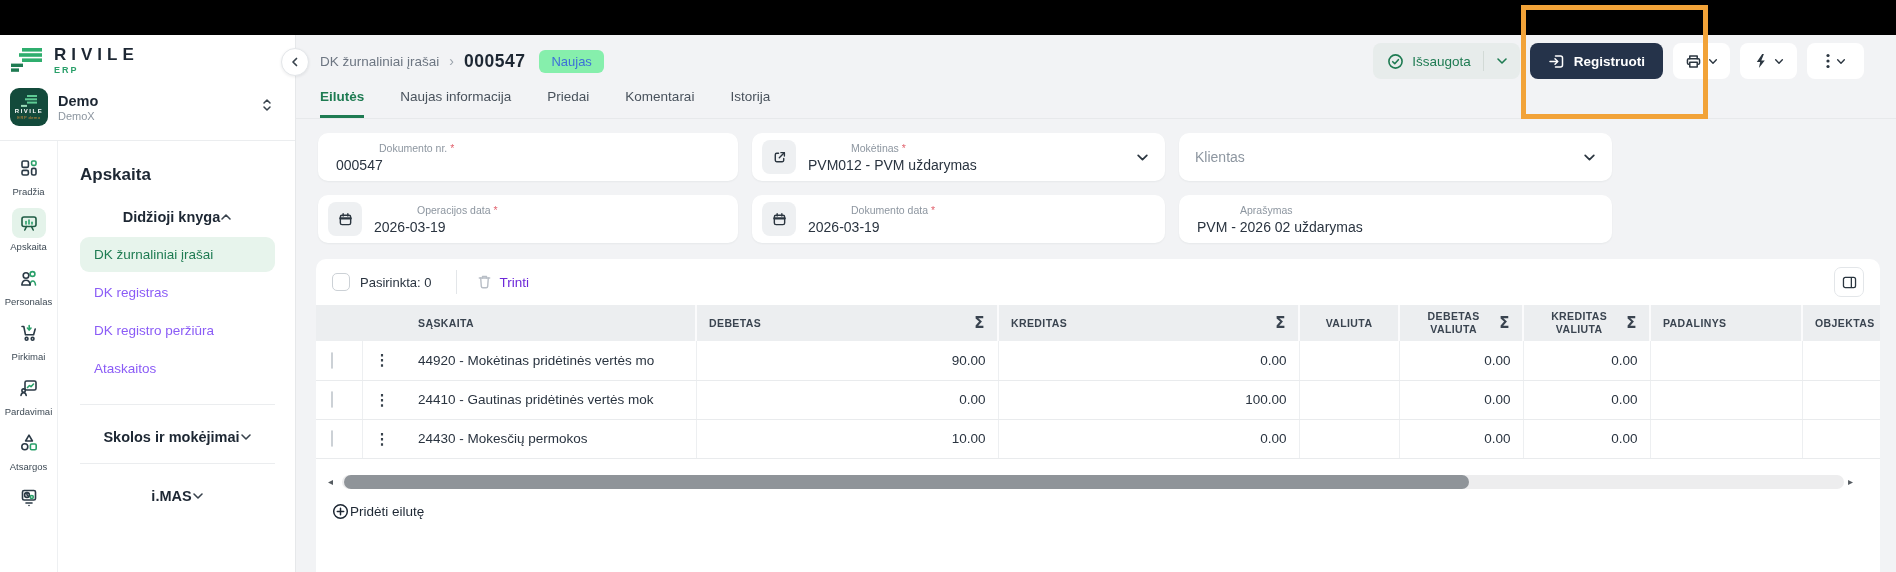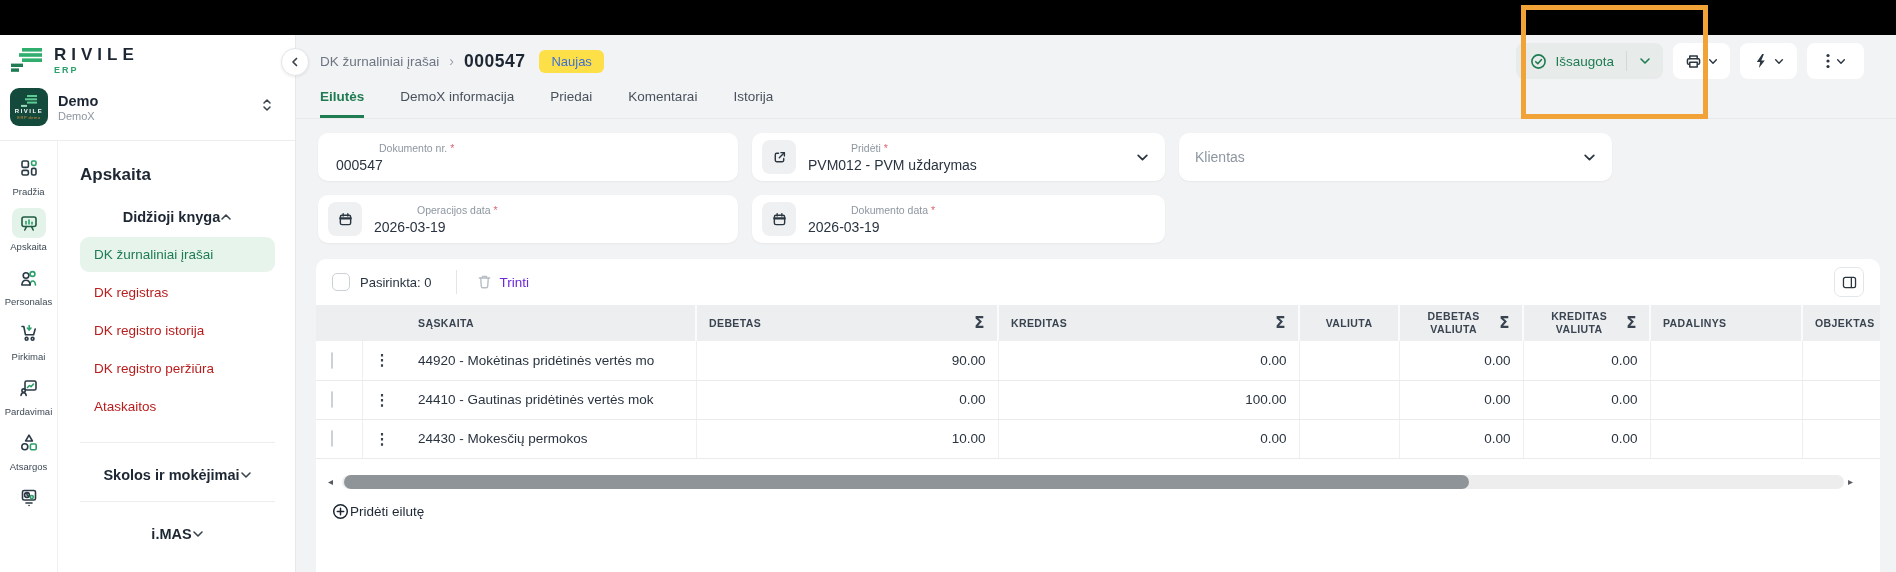--- a/index.html
+++ b/index.html
@@ -29,33 +29,33 @@
   .rail { width:58px; border-right:1px solid #eef0f2; display:flex; flex-direction:column; align-items:center; padding-top:12px; gap:11px; flex:none; }
   .rail-item { display:flex; flex-direction:column; align-items:center; gap:3px; cursor:pointer; width:44px; }
   .rail-icon { width:34px; height:30px; border-radius:8px; display:flex; align-items:center; justify-content:center; }
   .rail-item.active .rail-icon { background:#e4f3ea; }
   .rail-label { font-size:9.5px; color:#3e4a55; white-space:nowrap; }
 
   .menu { flex:1; padding:24px 20px 0 22px; min-width:0; }
   .menu-heading { font-size:17px; font-weight:bold; color:#1d2733; }
   .menu-group-title { display:flex; align-items:center; justify-content:center; font-size:14.5px; font-weight:bold; color:#1d2733; margin-top:24px; cursor:pointer; }
   .menu-items { margin-top:12px; }
-  .menu-item { padding:10px 14px; border-radius:9px; font-size:13.5px; color:#b91c1c; cursor:pointer; margin-bottom:3px; white-space:nowrap; }
+  .menu-item { padding:10px 14px; border-radius:9px; font-size:13.5px; color:#8b5cf6; cursor:pointer; margin-bottom:3px; white-space:nowrap; }
   .menu-item.active { background:#e7f4ec; color:#1e7b52; }
   .menu-sep { border-bottom:1px solid #ebedef; margin:18px 0 0; }
 
   
   .main { flex:1; min-width:0; position:relative; display:flex; flex-direction:column; }
   .back-btn { position:absolute; left:-15px; top:13px; width:28px; height:28px; border-radius:50%; background:#fff; border:1px solid #e3e6e9; box-shadow:0 1px 3px rgba(20,30,40,.08); display:flex; align-items:center; justify-content:center; cursor:pointer; z-index:6; }
 
   .main-header { display:flex; align-items:center; padding:8px 32px 0 24px; height:44px; flex:none; }
   .crumb { font-size:13.5px; color:#6d7682; cursor:pointer; white-space:nowrap; }
   .crumb-sep { color:#9aa2ab; margin:0 10px; font-size:14px; }
   .doc-number { font-size:17.5px; font-weight:bold; color:#1d2733; letter-spacing:.5px; }
-  .badge-new { background:#fde047; color:#3d6fd8; font-size:13px; border-radius:6px; padding:4px 12px; margin-left:14px; }
+  .badge-new { background:#86efac; color:#3d6fd8; font-size:13px; border-radius:6px; padding:4px 12px; margin-left:14px; }
   .actions { margin-left:auto; display:flex; align-items:center; gap:10px; }
   .btn-saved { display:flex; align-items:center; height:36px; background:#e7eceb; border-radius:8px; color:#1e7b52; font-size:13.5px; cursor:pointer; }
   .btn-saved .seg { display:flex; align-items:center; gap:8px; padding:0 12px 0 14px; }
   .btn-saved .split { width:1px; height:20px; background:#d2dad6; }
   .btn-saved .car { padding:0 12px; display:flex; }
   .btn-register { display:flex; align-items:center; gap:9px; height:36px; background:#25334a; color:#fff; border:none; border-radius:8px; font-size:13.5px; font-weight:bold; padding:0 18px; cursor:pointer; font-family:inherit; }
   .btn-ic { display:flex; align-items:center; justify-content:center; gap:6px; width:57px; height:36px; background:#fff; border-radius:8px; cursor:pointer; }
 
   .tabs { display:flex; gap:36px; padding:10px 32px 0 24px; border-bottom:1px solid #e7e9eb; flex:none; }
   .tab { font-size:13.5px; color:#49525c; padding-bottom:11px; cursor:pointer; border-bottom:3px solid transparent; }
@@ -252,21 +252,20 @@
           <span>Didžioji knyga</span>
           <span>
             <svg width="12" height="8" viewBox="0 0 12 8" fill="none" stroke="#39434d" stroke-width="1.6" stroke-linecap="round" stroke-linejoin="round">
                 <path d="M2 6l4-4 4 4"></path>
               </svg>
           </span>
         </div>
         <div class="menu-items">
           <div class="menu-item active">DK žurnaliniai įrašai</div>
           <div class="menu-item">DK registras</div>
-          <div class="menu-item">DK registro istorija</div>
           <div class="menu-item">DK registro peržiūra</div>
           <div class="menu-item">Ataskaitos</div>
         </div>
 
         <div class="menu-sep"></div>
         <div class="menu-group-title">
           <span>Skolos ir mokėjimai</span>
           <span>
             <svg width="12" height="8" viewBox="0 0 12 8" fill="none" stroke="#39434d" stroke-width="1.6" stroke-linecap="round" stroke-linejoin="round">
                 <path d="M2 2l4 4 4-4"></path>
@@ -310,20 +309,28 @@
             <span>Išsaugota</span>
           </span>
           <span class="split"></span>
           <span class="car">
             <svg width="12" height="8" viewBox="0 0 12 8" fill="none" stroke="#1e7b52" stroke-width="1.6" stroke-linecap="round" stroke-linejoin="round">
                 <path d="M2 2l4 4 4-4"></path>
               </svg>
           </span>
         </div>
 
+        <button class="btn-register">
+          <svg width="17" height="17" viewBox="0 0 17 17" fill="none" stroke="#fff" stroke-width="1.5" stroke-linecap="round" stroke-linejoin="round">
+            <path d="M7.5 3h5c1.1 0 2 .9 2 2v7c0 1.1-.9 2-2 2h-5"></path>
+            <path d="M2 8.5h7.5"></path>
+              <path d="M7 5.8l2.7 2.7L7 11.2"></path>
+          </svg>
+          <span>Registruoti</span>
+        </button>
 
         <div class="btn-ic">
           <svg width="17" height="17" viewBox="0 0 16 16" fill="none" stroke="#2b3640" stroke-width="1.4" stroke-linecap="round" stroke-linejoin="round">
             <path d="M4.5 5.5V2.8h7v2.7"></path>
             <rect x="2.3" y="5.5" width="11.4" height="5" rx="1.2"></rect>
             <rect x="4.5" y="8.8" width="7" height="4.4" fill="#fff"></rect>
           </svg>
           <svg width="10" height="7" viewBox="0 0 12 8" fill="none" stroke="#2b3640" stroke-width="1.7" stroke-linecap="round" stroke-linejoin="round">
               <path d="M2 2l4 4 4-4"></path>
             </svg>
@@ -346,21 +353,21 @@
           </svg>
           <svg width="10" height="7" viewBox="0 0 12 8" fill="none" stroke="#2b3640" stroke-width="1.7" stroke-linecap="round" stroke-linejoin="round">
               <path d="M2 2l4 4 4-4"></path>
             </svg>
         </div>
       </div>
     </div>
 
     <div class="tabs">
       <span class="tab active">Eilutės</span>
-      <span class="tab">DemoX informacija</span>
+      <span class="tab">Naujas informacija</span>
       <span class="tab">Priedai</span>
       <span class="tab">Komentarai</span>
       <span class="tab">Istorija</span>
     </div>
 
     <div class="fields">
       <div class="fcard">
         <span class="fmeta" style="margin-left:2px">
           <div class="flabel req">Dokumento nr.</div>
           <div class="fvalue">000547</div>
@@ -368,21 +375,21 @@
       </div>
       <div class="fcard">
         <span class="ficon">
           <svg width="15" height="15" viewBox="0 0 16 16" fill="none" stroke="#2b3640" stroke-width="1.5" stroke-linecap="round" stroke-linejoin="round">
             <path d="M7 3.5H5c-.9 0-1.5.6-1.5 1.5v6c0 .9.6 1.5 1.5 1.5h6c.9 0 1.5-.6 1.5-1.5V9"></path>
             <path d="M9.5 2.8h3.7v3.7"></path>
               <path d="M13 3L7.8 8.2"></path>
           </svg>
         </span>
         <span class="fmeta">
-          <div class="flabel req">Pridėti</div>
+          <div class="flabel req">Mokėtinas</div>
           <div class="fvalue">PVM012 - PVM uždarymas</div>
         </span>
         <span class="fchev">
           <svg width="13" height="9" viewBox="0 0 12 8" fill="none" stroke="#2b3640" stroke-width="1.6" stroke-linecap="round" stroke-linejoin="round">
               <path d="M2 2l4 4 4-4"></path>
             </svg>
         </span>
       </div>
       <div class="fcard">
         <span class="fplaceholder">Klientas</span>
@@ -410,20 +417,26 @@
         <span class="ficon">
           <svg width="15" height="15" viewBox="0 0 16 16" fill="none" stroke="#2b3640" stroke-width="1.5" stroke-linecap="round">
             <rect x="2.5" y="3.5" width="11" height="10" rx="1.8"></rect>
             <path d="M2.5 6.8h11" stroke-width="2.4"></path>
             <path d="M5.5 1.8v2.4M10.5 1.8v2.4"></path>
           </svg>
         </span>
         <span class="fmeta">
           <div class="flabel req">Dokumento data</div>
           <div class="fvalue">2026-03-19</div>
+        </span>
+      </div>
+      <div class="fcard">
+        <span class="fmeta" style="margin-left:2px">
+          <div class="flabel">Aprašymas</div>
+          <div class="fvalue">PVM - 2026 02 uždarymas</div>
         </span>
       </div>
     </div>
 
     <section class="table-card">
       <div class="table-toolbar">
         <span class="cbx"></span>
         <span class="sel-label">Pasirinkta: 0</span>
         <span class="tb-split"></span>
         <span class="btn-delete">

